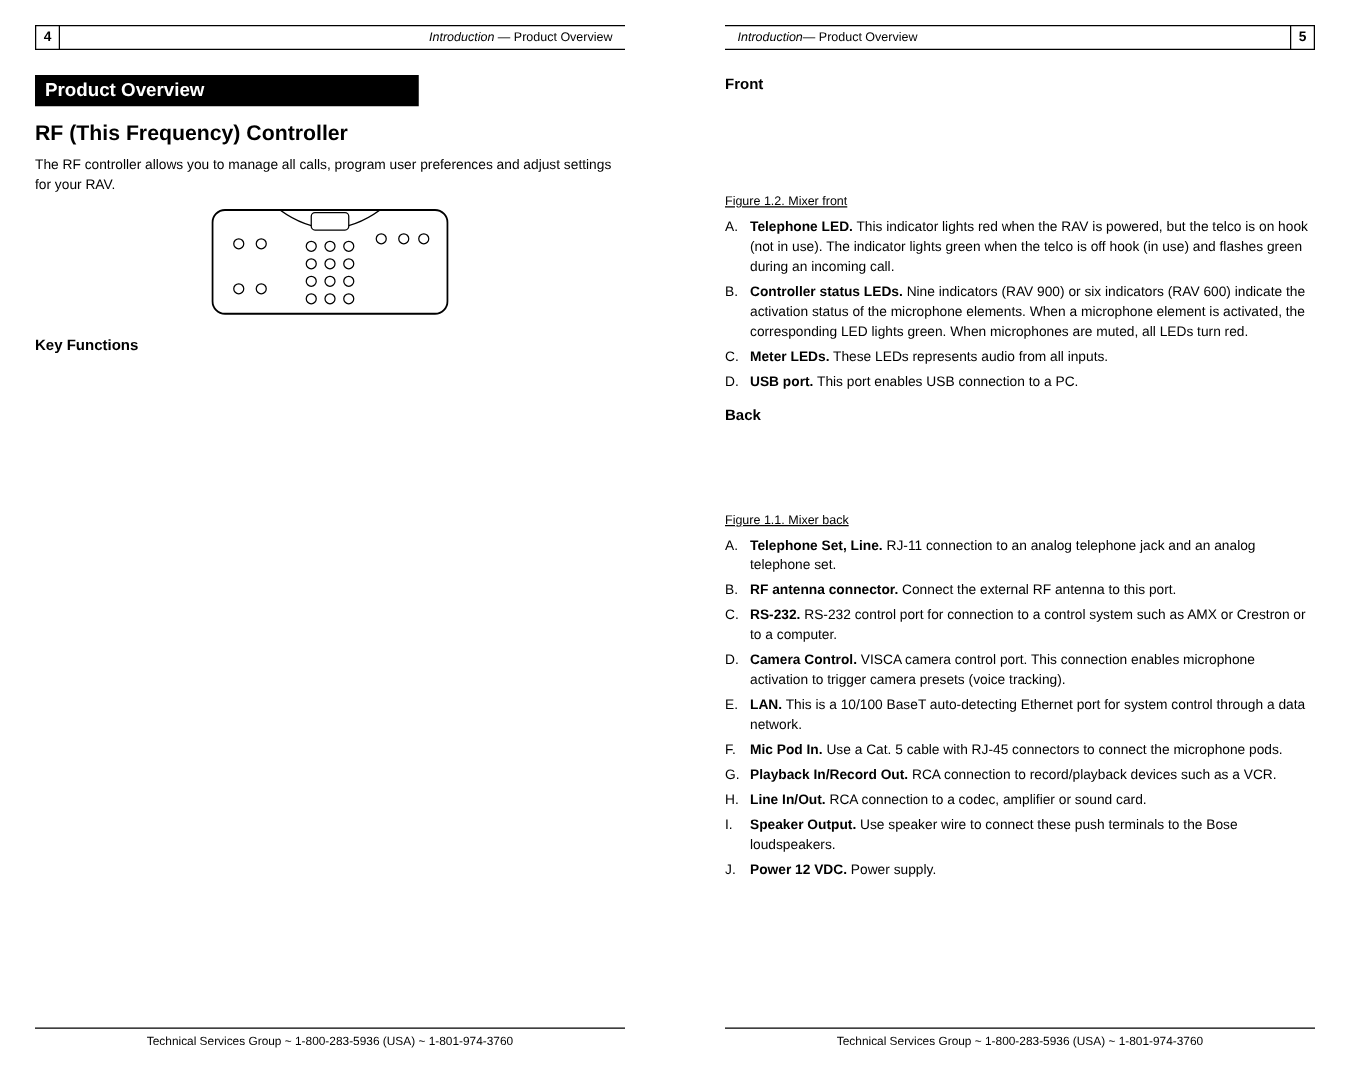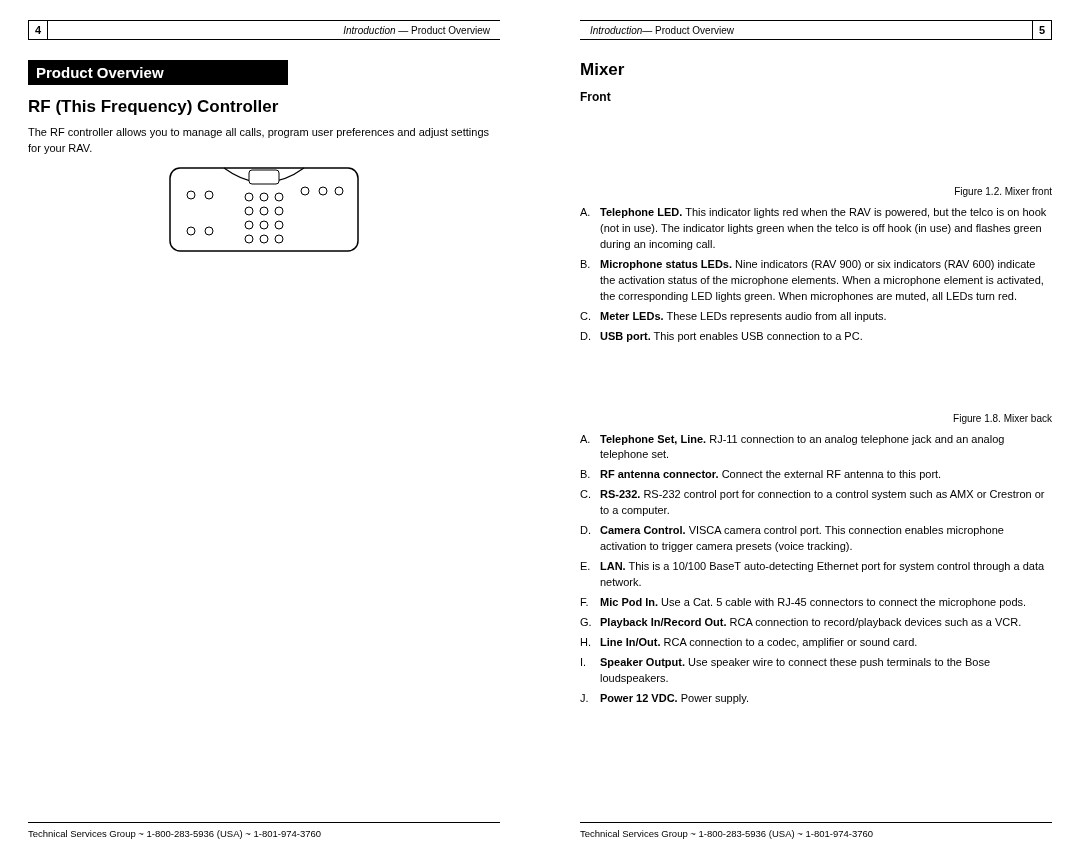--- a/index.html
+++ b/index.html
@@ -56,21 +56,21 @@
   .page-right .header-text { text-align: left; }
   .header-text .italic { font-style: italic; }
   .section-bar {
     background: #000;
     color: #fff;
     font-weight: bold;
     font-size: 15px;
     padding: 4px 8px;
     display: inline-block;
     margin-bottom: 12px;
-    width: 260px;
+    width: 307px;
   }
   .h1 {
     font-weight: bold;
     font-size: 17px;
     margin-bottom: 8px;
   }
   .h2 {
     font-weight: bold;
     font-size: 12px;
     margin-top: 10px;
@@ -82,23 +82,23 @@
   }
   .figure-container {
     text-align: center;
     margin: 10px 0 14px 0;
   }
   .controller-svg {
     display: inline-block;
   }
   .figure-caption {
     font-size: 10px;
-    text-align: right;
     margin-top: 4px;
     margin-bottom: 8px;
+    text-decoration: underline;
   }
   .def-list {
     font-size: 11px;
     line-height: 1.45;
   }
   .def-item {
     display: flex;
     margin-bottom: 4px;
   }
   .def-letter {
@@ -108,20 +108,21 @@
   .def-content { flex: 1; }
   .def-content .bold { font-weight: bold; }
   .footer {
     position: absolute;
     bottom: 18px;
     left: 28px;
     right: 28px;
     border-top: 1px solid #000;
     padding-top: 5px;
     font-size: 9.5px;
+    text-align: center;
   }
   .page-right .footer { left: 40px; right: 28px; }
   .page-left .footer { left: 28px; right: 40px; }
   .front-placeholder {
     height: 70px;
   }
   .back-placeholder {
     height: 60px;
   }
 </style>
@@ -168,60 +169,61 @@
           <circle cx="80" cy="58" r="4"></circle>
             <circle cx="95" cy="58" r="4"></circle>
             <circle cx="110" cy="58" r="4"></circle>
           <circle cx="80" cy="72" r="4"></circle>
             <circle cx="95" cy="72" r="4"></circle>
             <circle cx="110" cy="72" r="4"></circle>
         </g>
       </svg>
     </div>
 
+    <div class="h2">Key Functions</div>
 
     <div class="footer">Technical Services Group ~ 1-800-283-5936 (USA) ~ 1-801-974-3760</div>
   </div>
 
   <div class="page page-right">
     <div class="header-row">
       <div class="header-text">
         <span class="italic">Introduction</span><span>— Product Overview</span>
       </div>
       <div class="page-num-box">5</div>
     </div>
 
-    <div class="h1">Mixer</div>
     <div class="h2">Front</div>
 
     <div class="front-placeholder"></div>
     <div class="figure-caption">Figure 1.2. Mixer front</div>
 
     <div class="def-list" id="front-list">
         <div class="def-item">
           <div class="def-letter">A.</div>
           <div class="def-content"><span class="bold">Telephone LED.</span><span> This indicator lights red when the RAV is powered, but the telco is on hook (not in use). The indicator lights green when the telco is off hook (in use) and flashes green during an incoming call.</span></div>
         </div>
         <div class="def-item">
           <div class="def-letter">B.</div>
-          <div class="def-content"><span class="bold">Microphone status LEDs.</span><span> Nine indicators (RAV 900) or six indicators (RAV 600) indicate the activation status of the microphone elements. When a microphone element is activated, the corresponding LED lights green. When microphones are muted, all LEDs turn red.</span></div>
+          <div class="def-content"><span class="bold">Controller status LEDs.</span><span> Nine indicators (RAV 900) or six indicators (RAV 600) indicate the activation status of the microphone elements. When a microphone element is activated, the corresponding LED lights green. When microphones are muted, all LEDs turn red.</span></div>
         </div>
         <div class="def-item">
           <div class="def-letter">C.</div>
           <div class="def-content"><span class="bold">Meter LEDs.</span><span> These LEDs represents audio from all inputs.</span></div>
         </div>
         <div class="def-item">
           <div class="def-letter">D.</div>
           <div class="def-content"><span class="bold">USB port.</span><span> This port enables USB connection to a PC.</span></div>
         </div>
       </div>
 
+    <div class="h2">Back</div>
 
     <div class="back-placeholder"></div>
-    <div class="figure-caption">Figure 1.8. Mixer back</div>
+    <div class="figure-caption">Figure 1.1. Mixer back</div>
 
     <div class="def-list" id="back-list">
         <div class="def-item">
           <div class="def-letter">A.</div>
           <div class="def-content"><span class="bold">Telephone Set, Line.</span><span> RJ-11 connection to an analog telephone jack and an analog telephone set.</span></div>
         </div>
         <div class="def-item">
           <div class="def-letter">B.</div>
           <div class="def-content"><span class="bold">RF antenna connector.</span><span> Connect the external RF antenna to this port.</span></div>
         </div>

